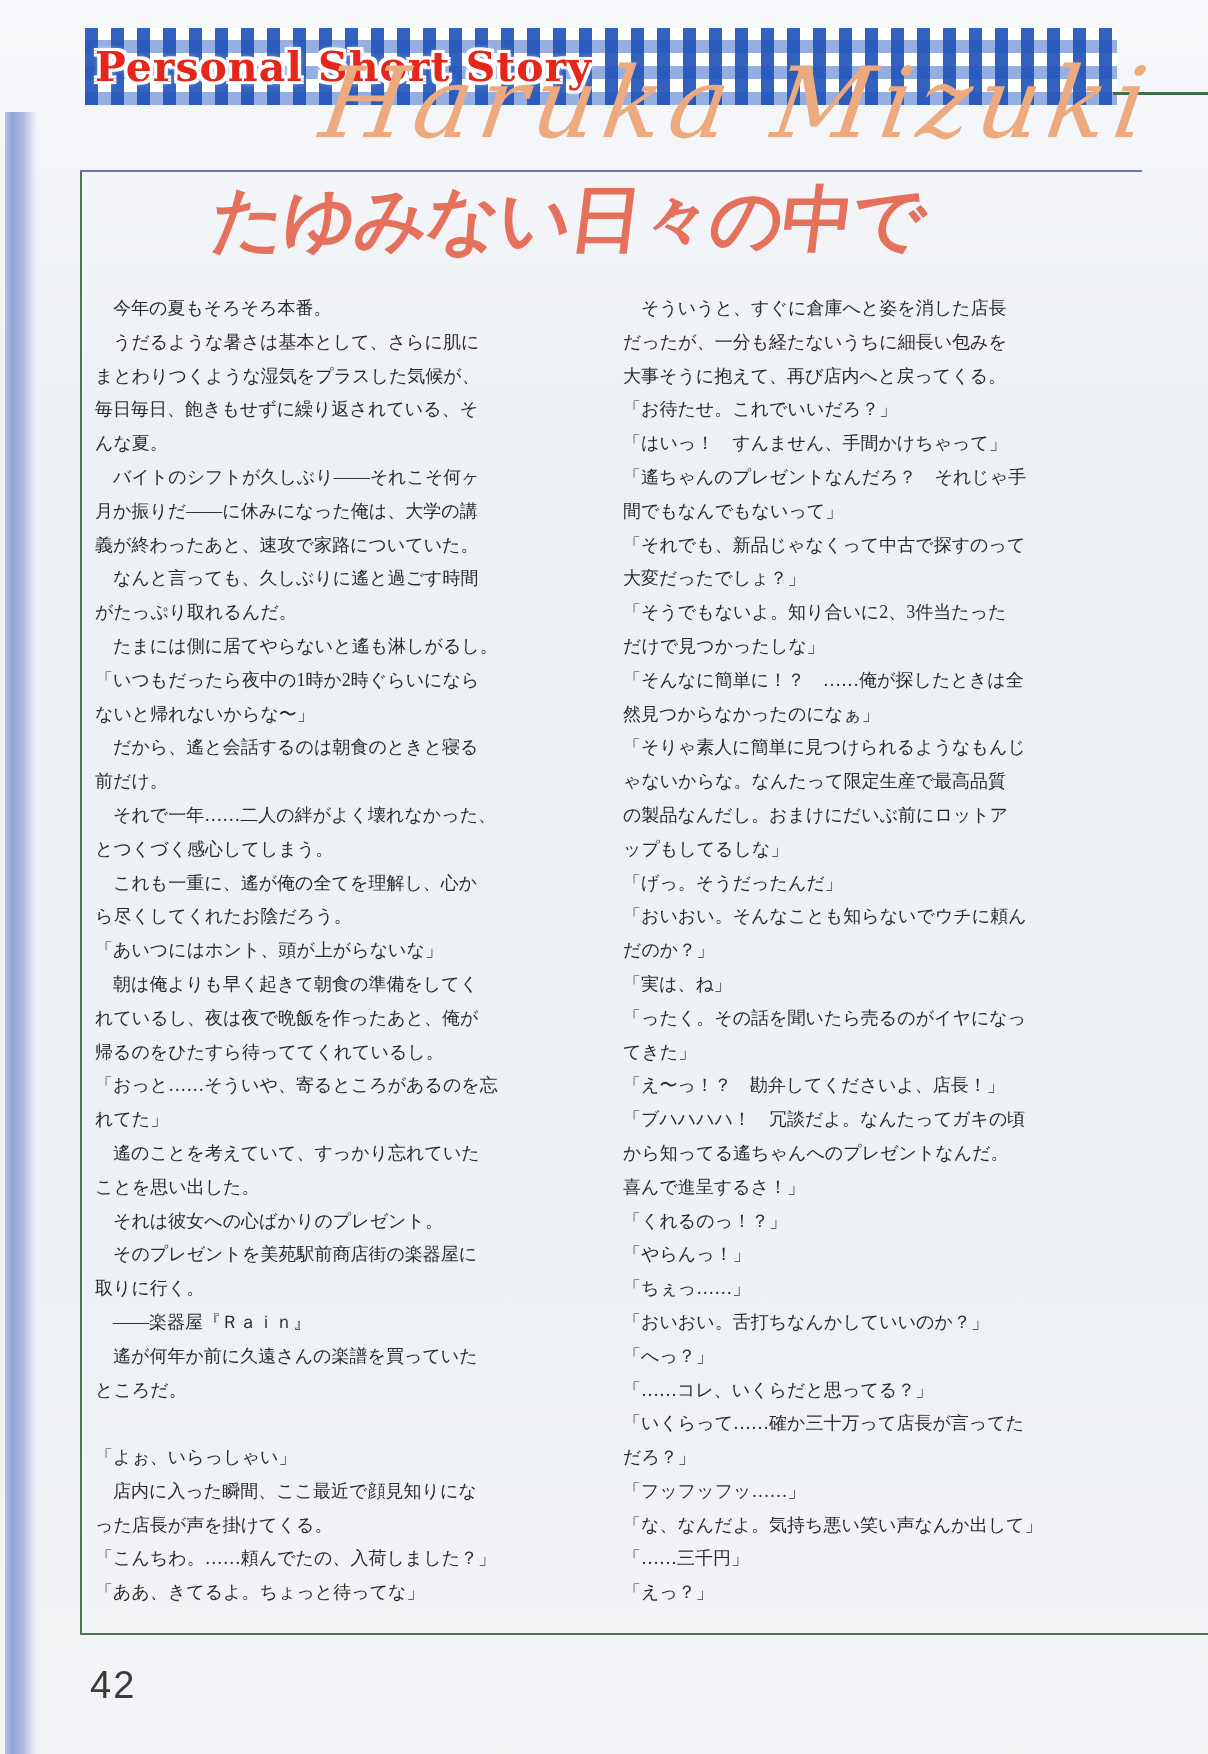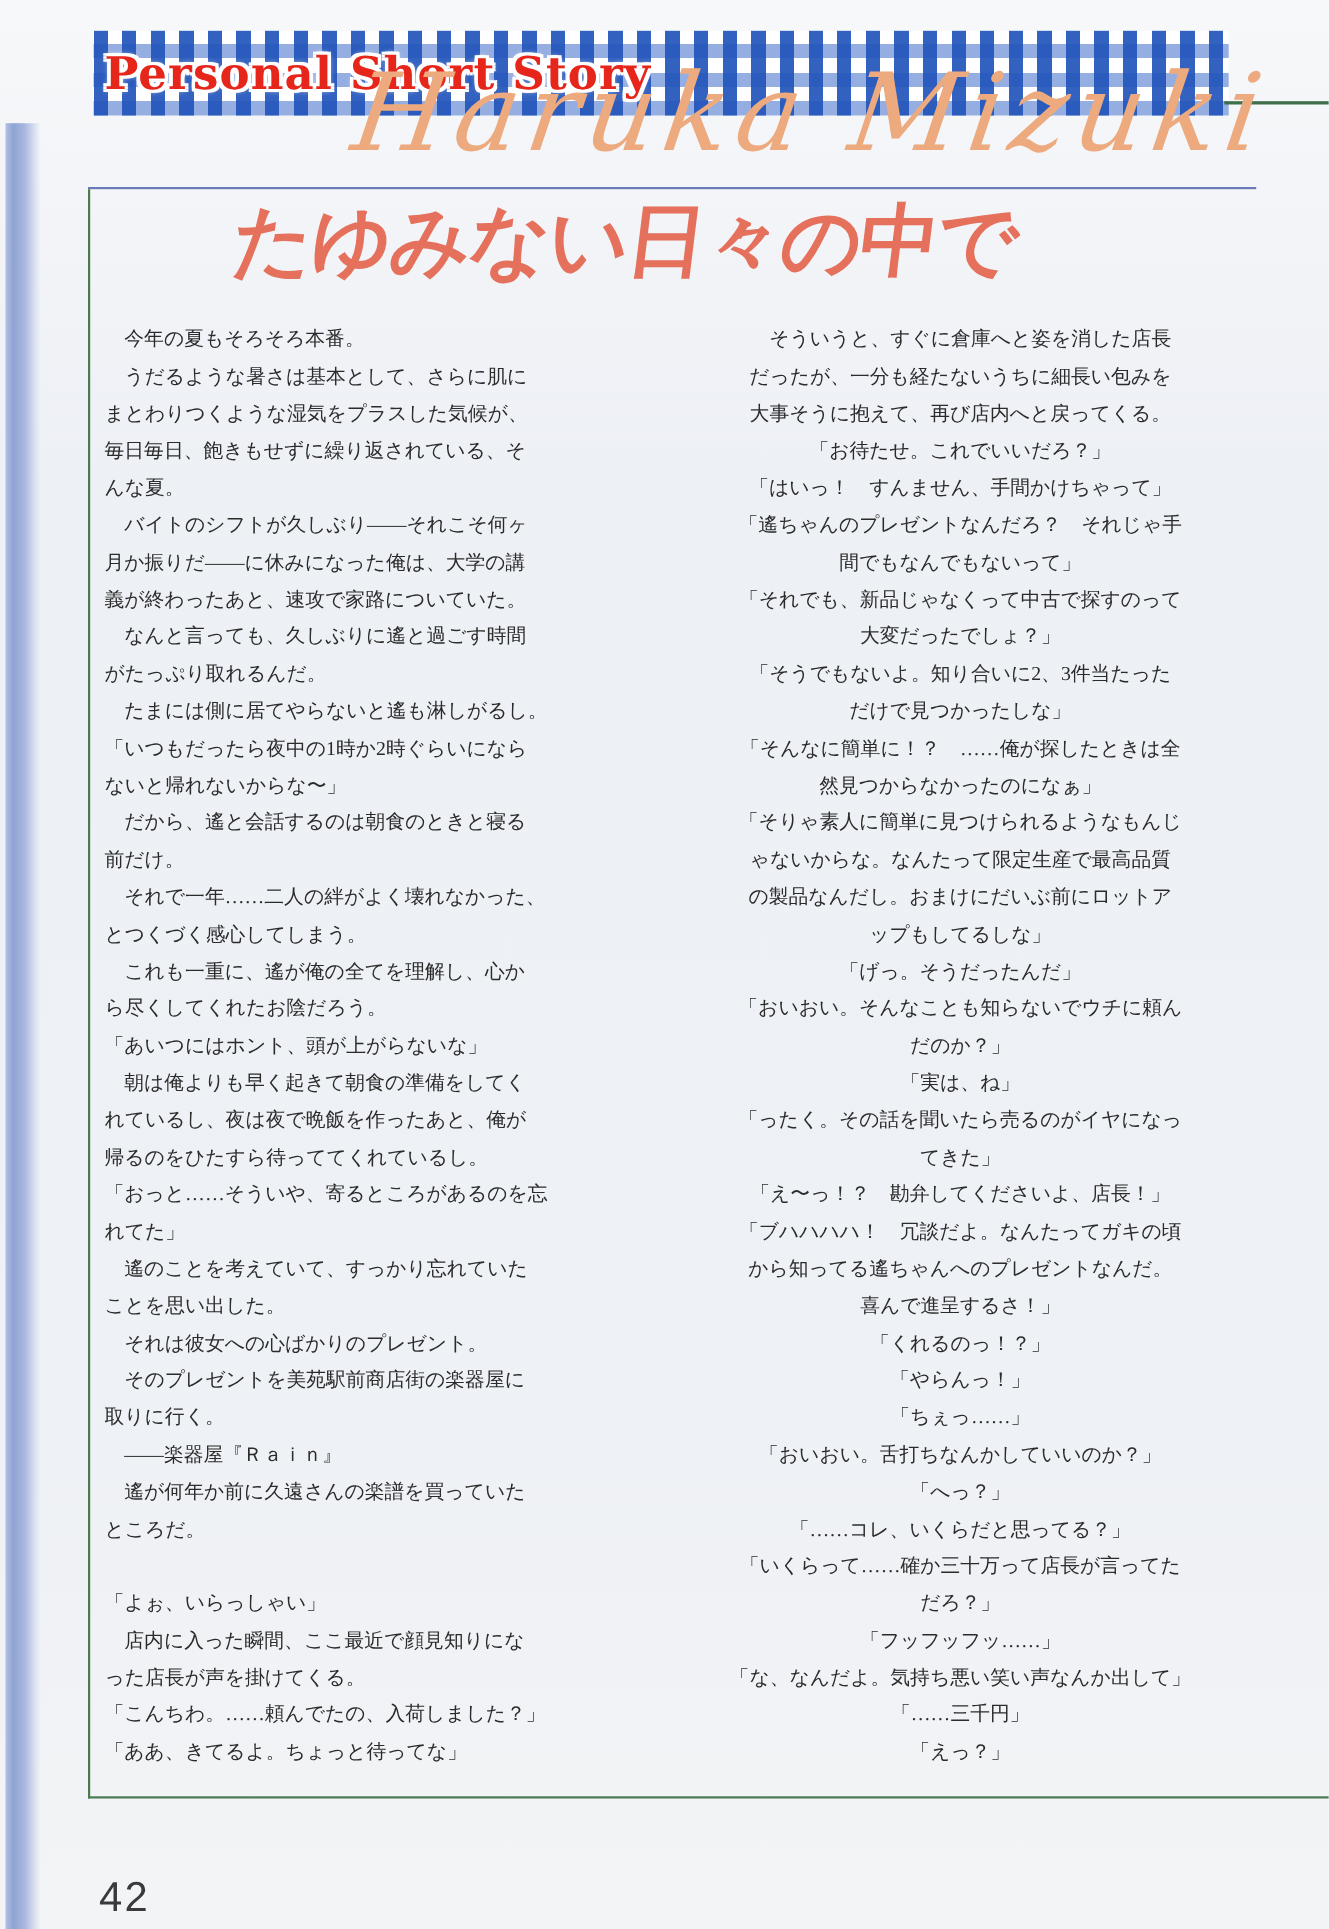--- a/index.html
+++ b/index.html
@@ -80,29 +80,28 @@
     white-space:nowrap;
   }
   .col{
     position:absolute;top:292px;
     font-size:18px;
     line-height:33.8px;
     color:#2b2b2b;
     white-space:pre;
   }
   .col-left{left:95px;width:525px;}
-  .col-right{left:623px;width:500px;text-align:center;}
+  .col-right{left:623px;width:500px;}
   .tline{height:33.8px;}
   .page-number{
     position:absolute;left:90px;top:1664px;
     font-family:"Liberation Sans","DejaVu Sans",sans-serif;
     font-size:38px;
     letter-spacing:2px;
     color:#3a3a3a;
-    margin-top:40px;
   }
 </style>
 </head>
 <body>
 
 <div class="page">
 
   <div class="blue-bar"></div>
 
   <div class="banner">

